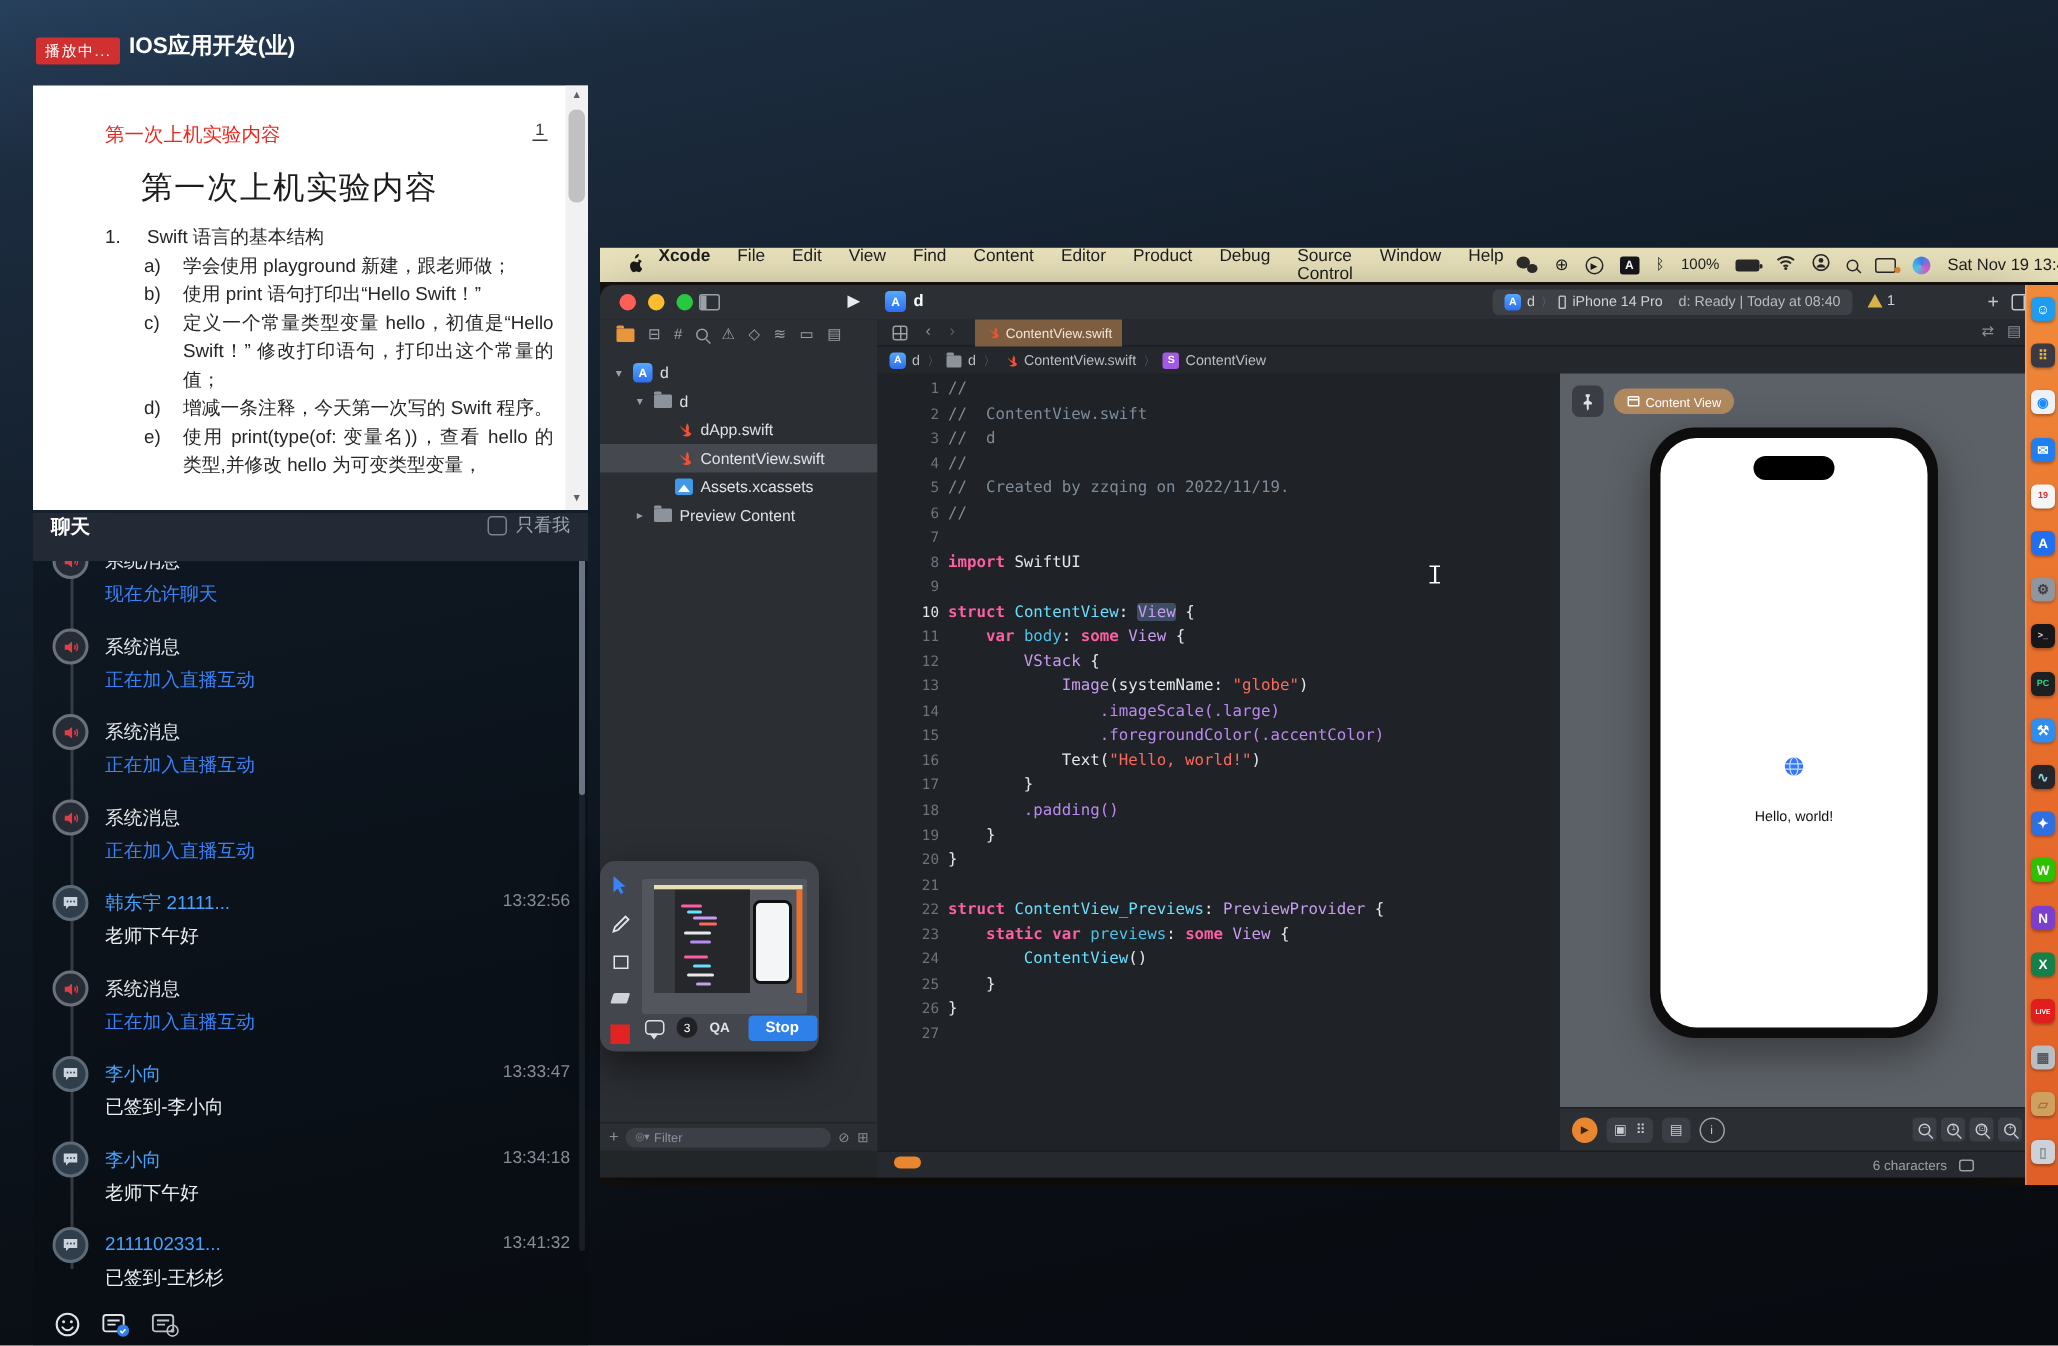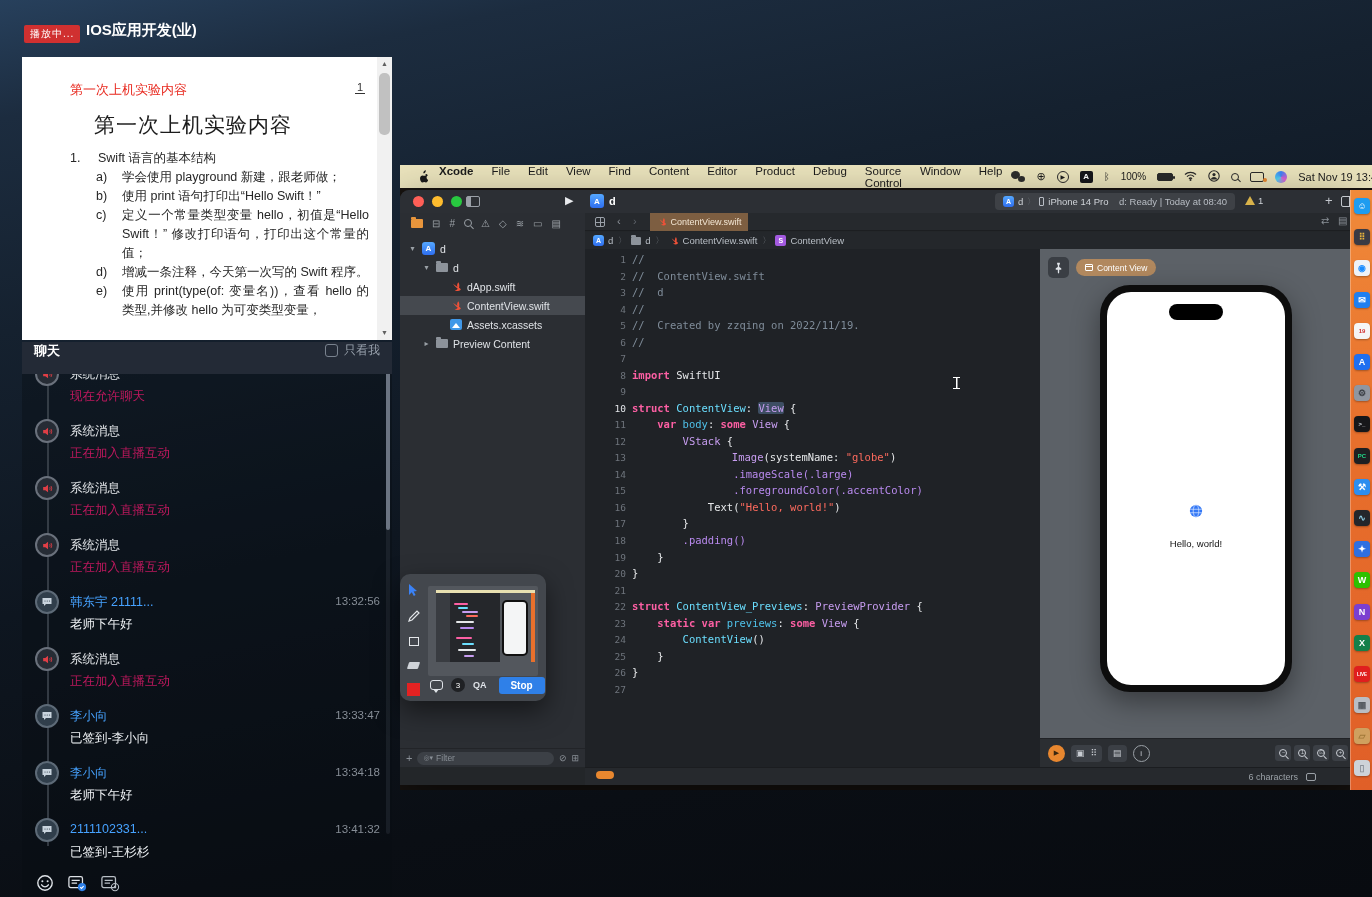--- a/index.html
+++ b/index.html
@@ -39,21 +39,21 @@
   .chat-list{position:absolute;left:0;top:32px;right:0;bottom:28px;overflow:hidden}
   .timeline{position:absolute;left:25px;top:0;width:2px;height:472px;background:#4a515b;opacity:.65}
   .msg{position:absolute;left:0;width:100%;height:50px}
   .msg .ava{position:absolute;left:13px;top:0;width:24px;height:24px;border-radius:50%;
     background:#262c35;border:2px solid #6a717c;display:flex;align-items:center;justify-content:center}
   .msg.user .ava{background:#303e4b;border-color:#5d6a77}
   .msg .name{position:absolute;left:48px;top:4px;font-size:12.5px;color:#e6e9ec}
   .msg.user .name{color:#46a2ff}
   .msg .time{position:absolute;right:12px;top:5px;font-size:11.5px;color:#868d96}
   .msg .text{position:absolute;left:48px;top:26px;font-size:12.5px;color:#eef1f4}
-  .msg.system .text{color:#be185d}
+  .msg.system .text{color:#3b82f6}
   .chat-scroll{position:absolute;right:2px;top:22px;width:4px;height:470px;background:rgba(70,78,90,.25);border-radius:2px}
   .chat-scroll .thumb{position:absolute;left:0;top:0;width:4px;height:166px;background:#6b7482;border-radius:2px}
   .chat-toolbar{position:absolute;left:0;bottom:0;width:100%;height:28px;display:flex;align-items:center;gap:14px;padding-left:13px}
   .ct-icon{width:19px;height:19px;display:inline-flex;align-items:center;justify-content:center}
 
   
   .desktop{position:absolute;left:400px;top:165px;width:972px;height:625px;background:#171310;overflow:hidden}
   .menubar{position:absolute;left:0;top:0;width:100%;height:23px;background:#eae3bc;display:flex;align-items:center;
     font-size:11.5px;color:#1c1c1c;padding:0 10px 0 16px}
   .menu-item{padding:0 9px}
@@ -578,21 +578,21 @@
         <div class="cl" style="top: 35.06px;"><span class="ln">3</span><span class="lc"><span class="cm">//  d</span></span></div>
         <div class="cl" style="top: 51.59px;"><span class="ln">4</span><span class="lc"><span class="cm">//</span></span></div>
         <div class="cl" style="top: 68.12px;"><span class="ln">5</span><span class="lc"><span class="cm">//  Created by zzqing on 2022/11/19.</span></span></div>
         <div class="cl" style="top: 84.65px;"><span class="ln">6</span><span class="lc"><span class="cm">//</span></span></div>
         <div class="cl" style="top: 101.18px;"><span class="ln">7</span><span class="lc"></span></div>
         <div class="cl" style="top: 117.71px;"><span class="ln">8</span><span class="lc"><span class="kw">import</span><span class="pl"> SwiftUI</span></span></div>
         <div class="cl" style="top: 134.24px;"><span class="ln">9</span><span class="lc"></span></div>
         <div class="cl cur" style="top: 150.77px;"><span class="ln">10</span><span class="lc"><span class="kw">struct</span><span class="pl"> </span><span class="ty">ContentView</span><span class="pl">: </span><span class="tp hl">View</span><span class="pl"> {</span></span></div>
         <div class="cl" style="top: 167.3px;"><span class="ln">11</span><span class="lc"><span class="pl">    </span><span class="kw">var</span><span class="pl"> </span><span class="pr">body</span><span class="pl">: </span><span class="kw">some</span><span class="pl"> </span><span class="tp">View</span><span class="pl"> {</span></span></div>
         <div class="cl" style="top: 183.83px;"><span class="ln">12</span><span class="lc"><span class="pl">        </span><span class="tp">VStack</span><span class="pl"> {</span></span></div>
-        <div class="cl" style="top: 200.36px; gap: 24px;"><span class="ln">13</span><span class="lc"><span class="pl">            </span><span class="tp">Image</span><span class="pl">(systemName: </span><span class="st">"globe"</span><span class="pl">)</span></span></div>
+        <div class="cl" style="top: 200.36px;"><span class="ln">13</span><span class="lc"><span class="pl">            </span><span class="tp">Image</span><span class="pl">(systemName: </span><span class="st">"globe"</span><span class="pl">)</span></span></div>
         <div class="cl" style="top: 216.89px;"><span class="ln">14</span><span class="lc"><span class="pl">                </span><span class="mb">.imageScale(.large)</span></span></div>
         <div class="cl" style="top: 233.42px;"><span class="ln">15</span><span class="lc"><span class="pl">                </span><span class="mb">.foregroundColor(.accentColor)</span></span></div>
         <div class="cl" style="top: 249.95px;"><span class="ln">16</span><span class="lc"><span class="pl">            </span><span class="fn">Text</span><span class="pl">(</span><span class="st">"Hello, world!"</span><span class="pl">)</span></span></div>
         <div class="cl" style="top: 266.48px;"><span class="ln">17</span><span class="lc"><span class="pl">        }</span></span></div>
         <div class="cl" style="top: 283.01px;"><span class="ln">18</span><span class="lc"><span class="pl">        </span><span class="mb">.padding()</span></span></div>
         <div class="cl" style="top: 299.54px;"><span class="ln">19</span><span class="lc"><span class="pl">    }</span></span></div>
         <div class="cl" style="top: 316.07px;"><span class="ln">20</span><span class="lc"><span class="pl">}</span></span></div>
         <div class="cl" style="top: 332.6px; align-items: flex-end;"><span class="ln">21</span><span class="lc"></span></div>
         <div class="cl" style="top: 349.13px;"><span class="ln">22</span><span class="lc"><span class="kw">struct</span><span class="pl"> </span><span class="ty">ContentView_Previews</span><span class="pl">: </span><span class="tp">PreviewProvider</span><span class="pl"> {</span></span></div>
         <div class="cl" style="top: 365.66px;"><span class="ln">23</span><span class="lc"><span class="pl">    </span><span class="kw">static</span><span class="pl"> </span><span class="kw">var</span><span class="pl"> </span><span class="pr">previews</span><span class="pl">: </span><span class="kw">some</span><span class="pl"> </span><span class="tp">View</span><span class="pl"> {</span></span></div>

